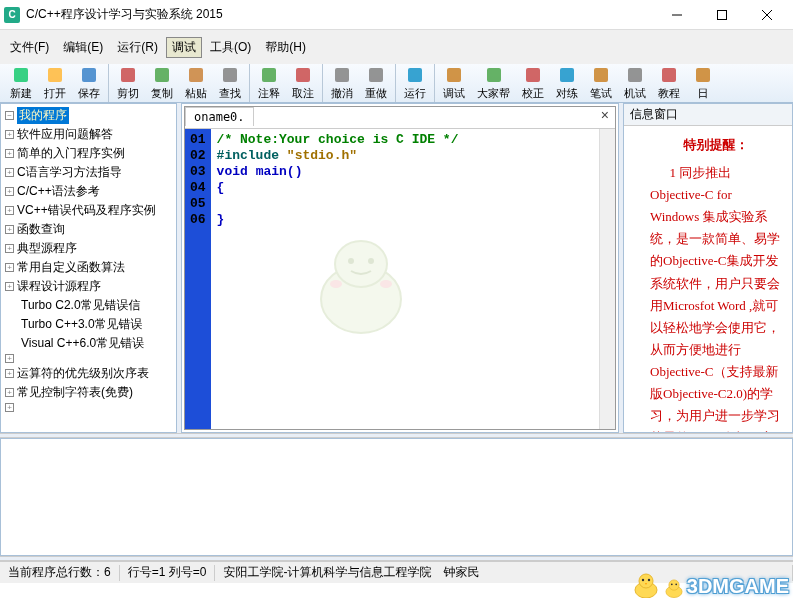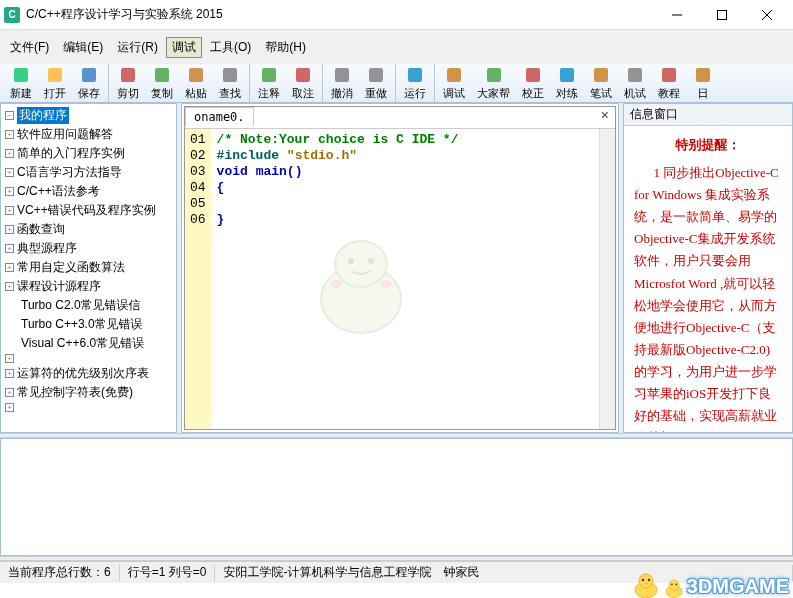--- a/index.html
+++ b/index.html
@@ -23,33 +23,33 @@
 .treeitem { display:flex; align-items:center; padding:1px 2px; font-size:12px; color:#000; white-space:nowrap; }
 .treeitem .exp { width:9px; height:9px; border:1px solid #888; display:flex; align-items:center; justify-content:center; font-size:8px; margin-right:3px; color:#888; line-height:1; }
 .treeitem.sel .txt { background:#0078d7; color:#fef9c3; padding:0 2px; }
 .treeitem.child { padding-left:18px; }
 .vsplit { width:4px; background:#e8eef6; cursor:col-resize; }
 .center { flex:1; display:flex; flex-direction:column; border:1px solid #a8c0d8; }
 .tabrow { height:22px; display:flex; align-items:flex-start; background:#fff; border-bottom:1px solid #ccc; }
 .tab { background:#fff; border:1px solid #ccc; border-bottom:none; padding:2px 8px; font-size:12px; font-family:monospace; }
 .tabx { margin-left:auto; padding:0 6px; color:#444; font-size:14px; }
 .editor { flex:1; display:flex; background:#fff; font-family:"Courier New",monospace; font-size:13px; position:relative; overflow:hidden; }
-.gutter { background:#fef9c3; color:#000; text-align:right; padding:3px 5px; font-weight:normal; }
+.gutter { background:#1d4ed8; color:#000; text-align:right; padding:3px 5px; font-weight:bold; }
 .gutter div { height:16px; line-height:16px; }
 .code { padding:3px 6px; position:relative; flex:1; }
 .code div { height:16px; line-height:16px; white-space:pre; }
 .cmt { color:#008000; font-weight:bold; }
 .kw { color:#0000c0; font-weight:bold; }
 .pp { color:#006060; font-weight:bold; }
 .str { color:#a07000; font-weight:bold; }
 .mascot { position:absolute; top:100px; left:90px; width:120px; height:110px; opacity:0.45; }
 .escroll { width:16px; background:#f0f0f0; border-left:1px solid #ddd; }
 .right { width:170px; border:1px solid #a8c0d8; display:flex; flex-direction:column; }
 .rhead { height:22px; background:#f0f4f8; border-bottom:1px solid #ccc; display:flex; align-items:center; padding:0 6px; font-size:12px; }
-.rbody { flex:1; padding:8px 10px; overflow:auto; font-size:13px; line-height:1.7; color:#c00; font-family:"SimSun"; }
+.rbody { flex:1; padding:8px 10px; overflow:auto; font-size:13px; line-height:1.7; color:#c00; font-family:"SimSun";margin-left:16px; }
 .rbody .rtitle { text-align:center; font-weight:bold; margin-bottom:6px; }
 .rbody p { text-indent:1.5em; }
 .hsplit { height:5px; background:#e8eef6; cursor:row-resize; border-top:1px solid #ccc; border-bottom:1px solid #ccc; }
 .bottom { height:118px; border:1px solid #a8c0d8; background:#fff; }
 .statusbar { height:22px; background:#f0f0f0; border-top:1px solid #ccc; display:flex; align-items:center; font-size:12px; position:relative; }
 .stat { padding:0 8px; border-right:1px solid #ccc; height:16px; display:flex; align-items:center; }
 .watermark { position:absolute; right:4px; bottom:0; height:40px; display:flex; align-items:flex-end; font-family:Arial; font-weight:bold; font-size:20px; color:#fff; text-shadow:0 0 4px #6ad, 0 0 4px #6ad, -1px -1px 0 #49c,1px -1px 0 #49c,-1px 1px 0 #49c,1px 1px 0 #49c; z-index:5; }
 .watermark .chick { width:30px; height:26px; margin-right:2px; }
 .editorwrap{border:1px solid #999;margin:2px;flex:1;display:flex;flex-direction:column;}
 </style>

